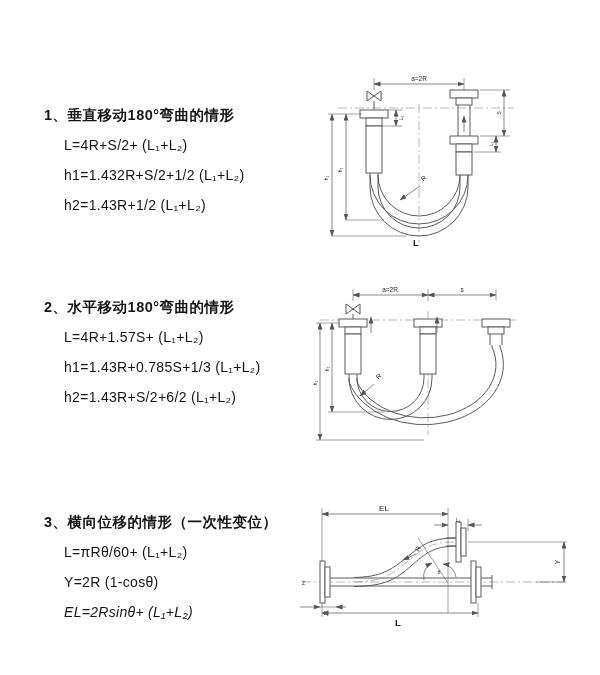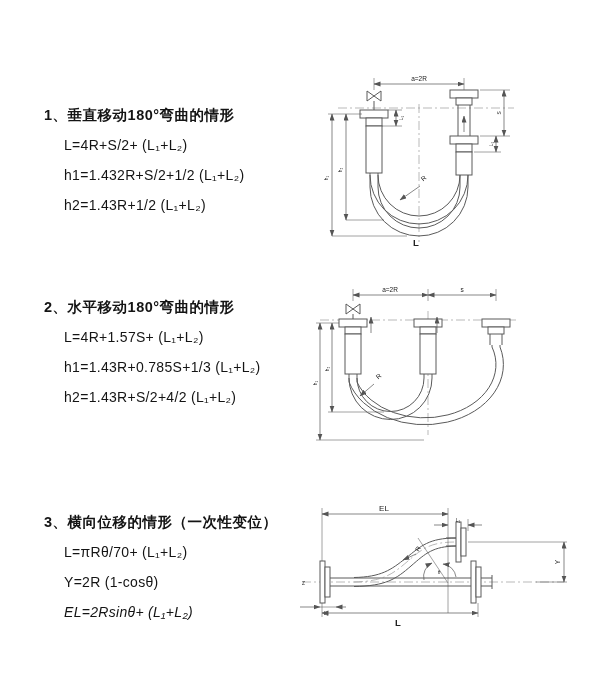--- a/index.html
+++ b/index.html
@@ -124,21 +124,21 @@
         <line class="dim" x1="108" y1="116" x2="88" y2="130" marker-end="url(#d1-ar)"></line>
       </g>
 
       <text class="lbl lbl-lg" x="104" y="176" text-anchor="middle">L</text>
     </svg>
   </div>
 
   <div class="sec-heading abs" style="left:44px;top:298px;">2、水平移动180°弯曲的情形</div>
   <div class="formula abs" style="left:64px;top:329px;">L=4R+1.57S+ (L₁+L₂)</div>
   <div class="formula abs" style="left:64px;top:359px;">h1=1.43R+0.785S+1/3 (L₁+L₂)</div>
-  <div class="formula abs" style="left:64px;top:389px;">h2=1.43R+S/2+4/2 (L₁+L₂)</div>
+  <div class="formula abs" style="left:64px;top:389px;">h2=1.43R+S/2+6/2 (L₁+L₂)</div>
 
   <div class="abs" style="left:306px;top:283px;">
     <svg width="240" height="180" viewBox="0 0 240 180">
       <defs>
         <marker id="d2-ar" markerWidth="7" markerHeight="6" refX="6.5" refY="2.5" orient="auto-start-reverse" markerUnits="userSpaceOnUse">
           <path d="M0,0 L7,2.5 L0,5 Z" fill="#555"></path>
         </marker>
         <pattern id="d2-hatch" width="3.5" height="3.5" patternUnits="userSpaceOnUse" patternTransform="rotate(45)">
           <line x1="0" y1="0" x2="0" y2="3.5" stroke="#8a8a8a" stroke-width="1"></line>
         </pattern>
@@ -212,21 +212,21 @@
       </g>
 
       <g>
         <text class="lbl" transform="rotate(-40 74 95)" x="74" y="95" text-anchor="middle">R</text>
         <line class="dim" x1="68" y1="101" x2="54" y2="113" marker-end="url(#d2-ar)"></line>
       </g>
     </svg>
   </div>
 
   <div class="sec-heading abs" style="left:44px;top:513px;">3、横向位移的情形（一次性变位）</div>
-  <div class="formula abs" style="left:64px;top:544px;">L=πRθ/70+ (L₁+L₂)</div>
+  <div class="formula abs" style="left:64px;top:544px;">L=πRθ/60+ (L₁+L₂)</div>
   <div class="formula abs" style="left:64px;top:574px;">Y=2R (1-cosθ)</div>
   <div class="formula abs" style="left:64px;top:604px;font-style:italic;">EL=2Rsinθ+ (L₁+L₂)</div>
 
   <div class="abs" style="left:296px;top:500px;">
     <svg width="285" height="140" viewBox="0 0 285 140">
       <defs>
         <marker id="d3-ar" markerWidth="7" markerHeight="6" refX="6.5" refY="2.5" orient="auto-start-reverse" markerUnits="userSpaceOnUse">
           <path d="M0,0 L7,2.5 L0,5 Z" fill="#555"></path>
         </marker>
       </defs>

